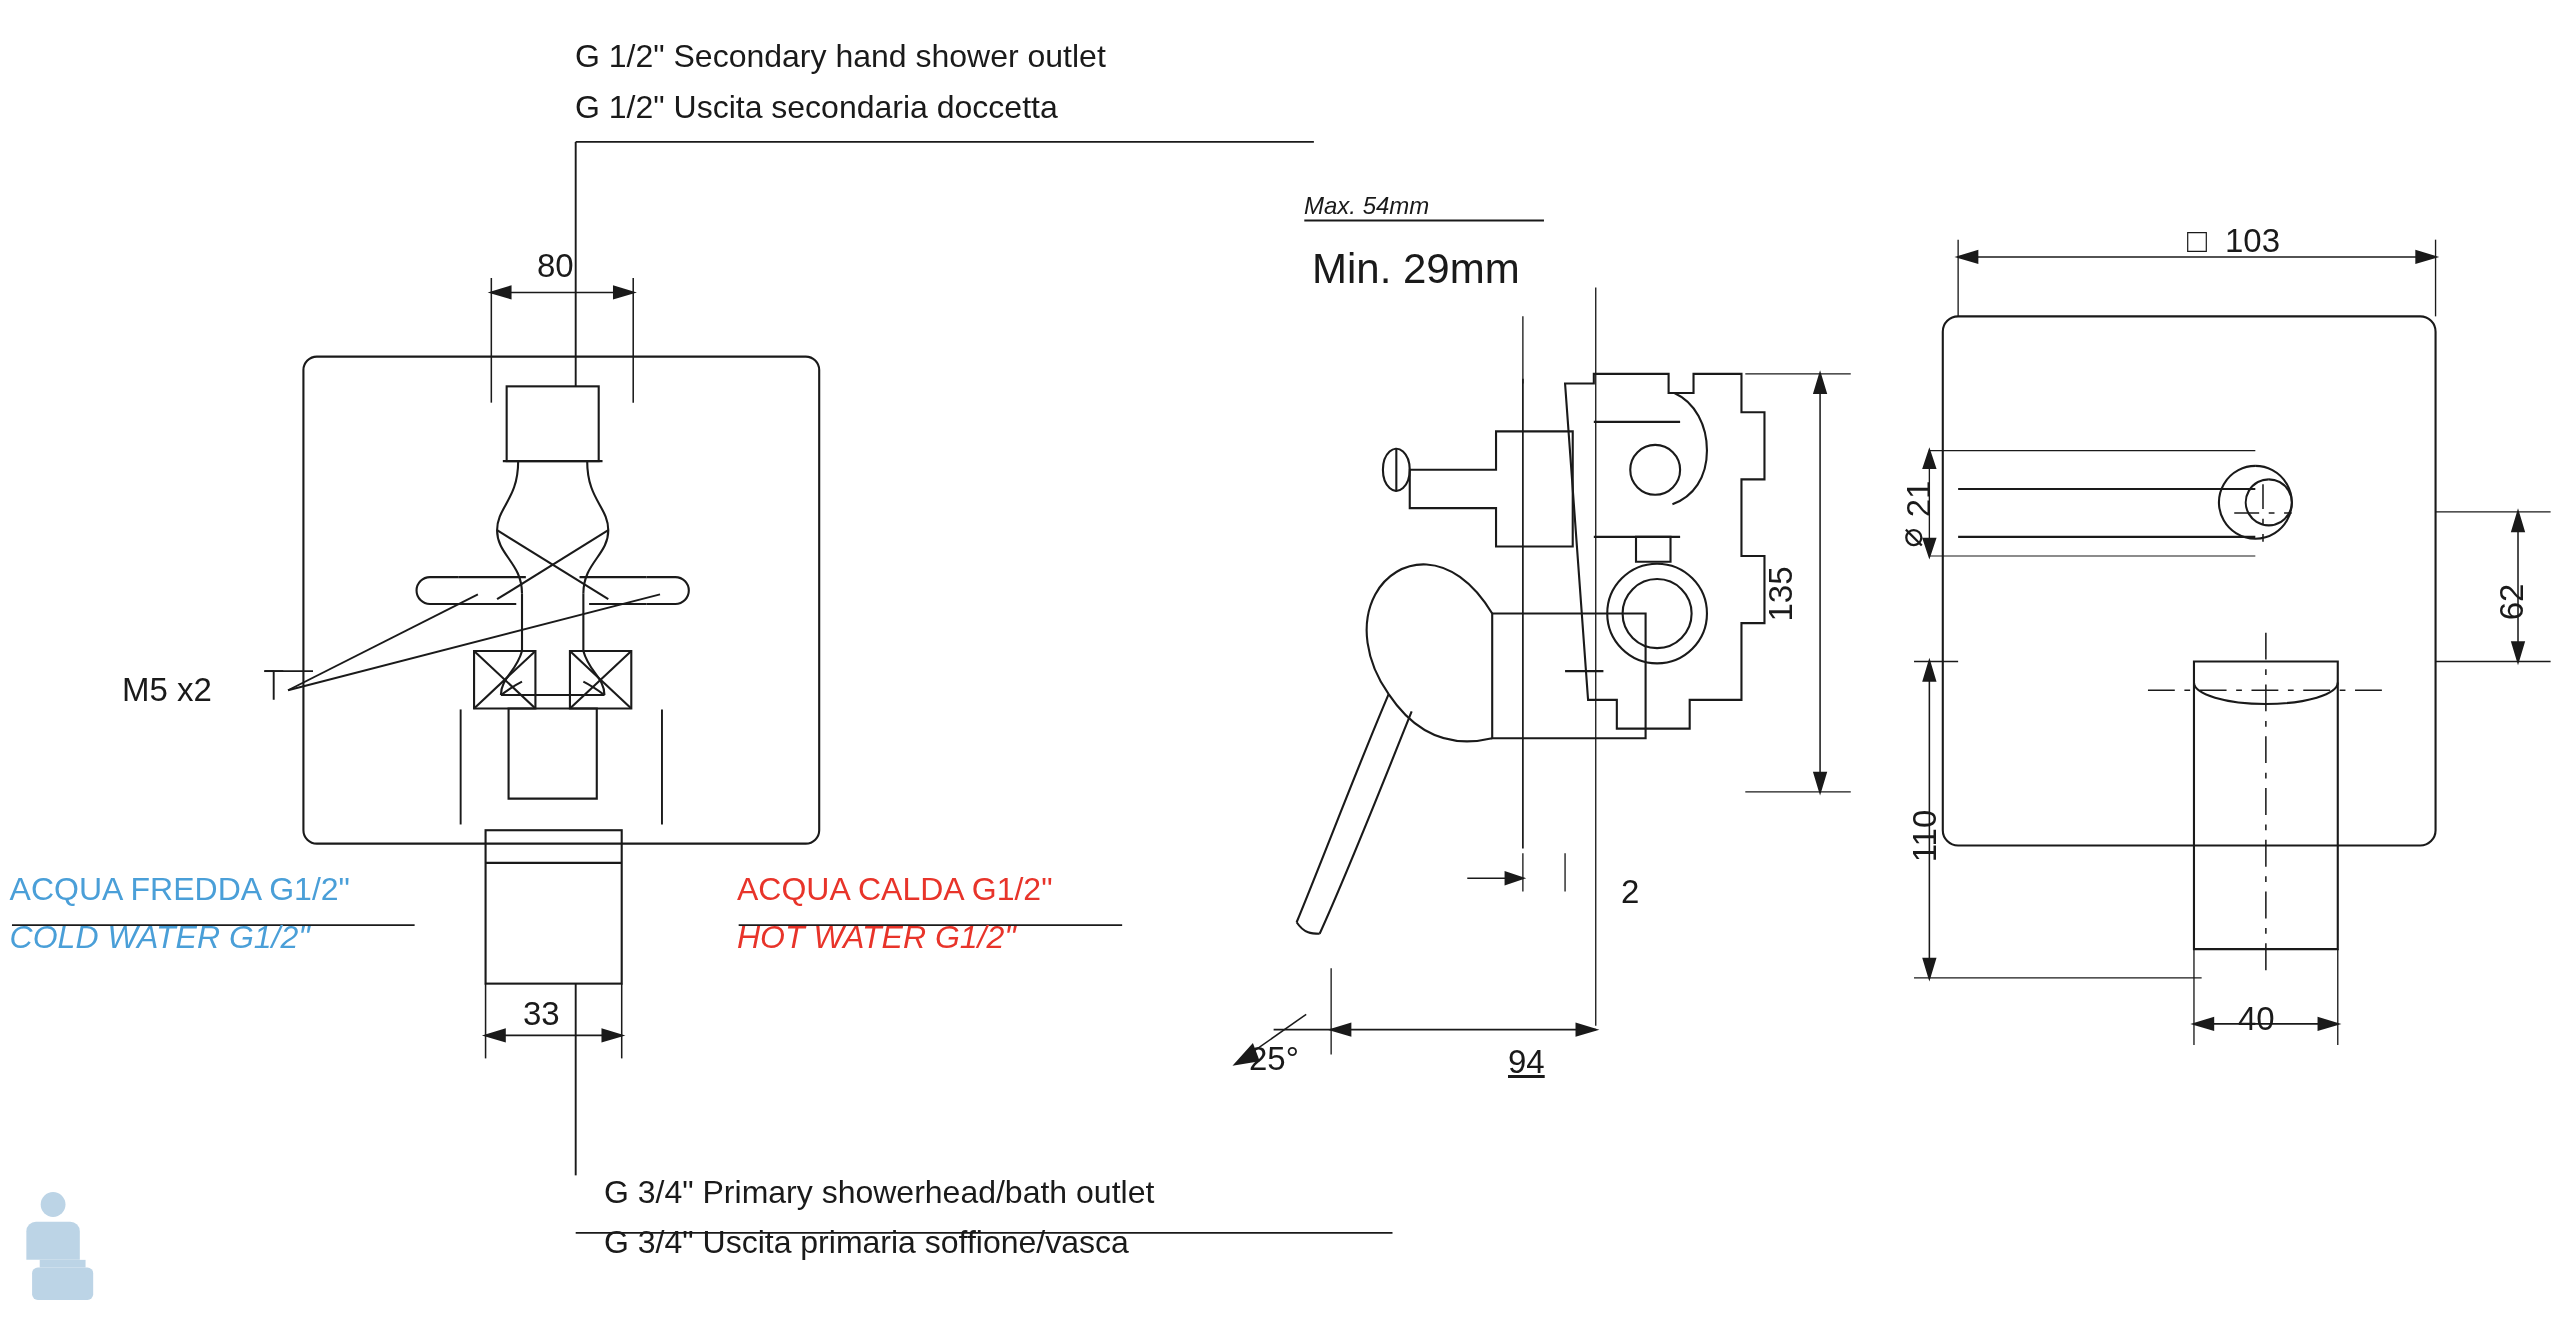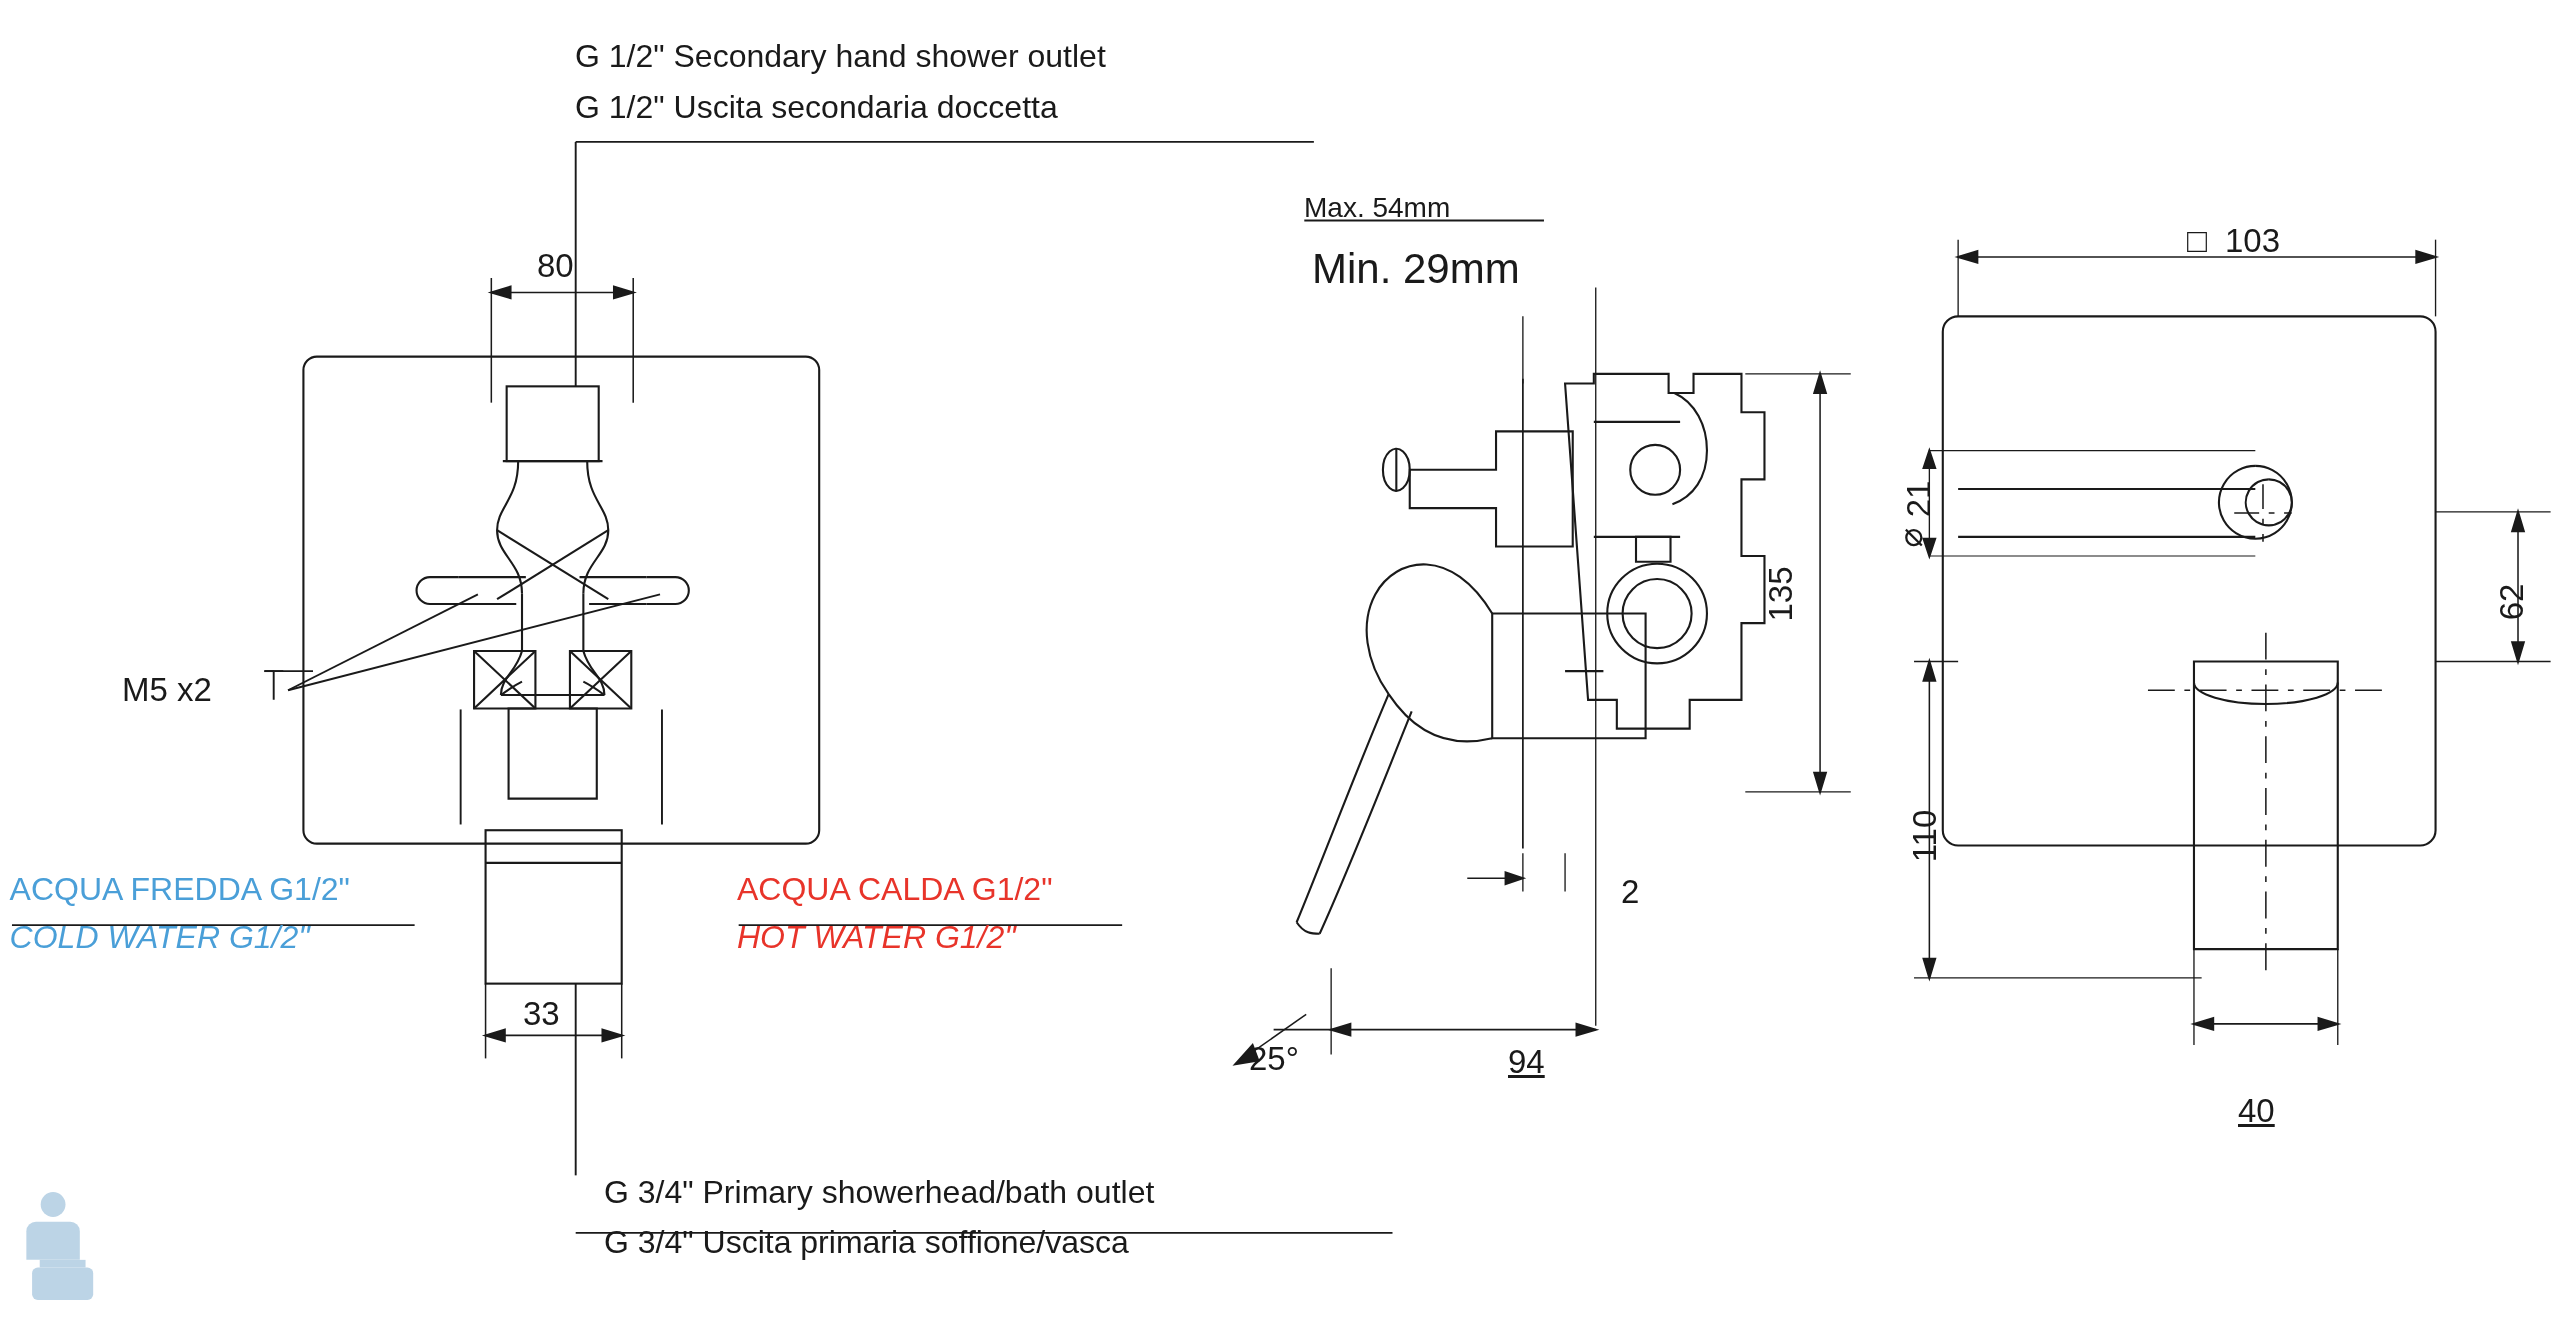--- a/index.html
+++ b/index.html
@@ -203,31 +203,31 @@
 
   <div class="dim" style="left:537px;top:247px;">80</div>
   <div class="dim" style="left:523px;top:995px;">33</div>
   <div class="dim" style="left:122px;top:671px;">M5 x2</div>
 
   <div class="note cold" style="left:9.6px;top:871px;">ACQUA FREDDA G1/2"</div>
   <div class="note cold ital" style="left:9.6px;top:919px;">COLD WATER G1/2"</div>
   <div class="note hot" style="left:737px;top:871px;">ACQUA CALDA G1/2"</div>
   <div class="note hot ital" style="left:737px;top:919px;">HOT WATER G1/2"</div>
 
-  <div class="note" style="left:1304px;top:192px;font-size:28px;">Max. 54mm</div>
+  <div class="note" style="left:1304px;top:192px;font-size:24px;font-style:italic;">Max. 54mm</div>
   <div class="note" style="left:1312px;top:245px;font-size:42px;">Min. 29mm</div>
   <div class="dim vdim" style="left:1753px;top:575px;transform:rotate(-90deg);">135</div>
   <div class="dim" style="left:1621px;top:873px;">2</div>
   <div class="dim" style="left:1508px;top:1043px;text-decoration:underline;">94</div>
   <div class="dim" style="left:1249px;top:1040px;">25°</div>
 
   <div class="dim" style="left:2187px;top:222px;">□</div>
   <div class="dim" style="left:2225px;top:222px;">103</div>
 
   <div class="dim vdim" style="left:1901px;top:518px;transform:rotate(-90deg);">⌀</div>
   <div class="dim vdim" style="left:1901px;top:480px;transform:rotate(-90deg);">21</div>
 
   <div class="dim vdim" style="left:2494px;top:583px;transform:rotate(-90deg);">62</div>
   <div class="dim vdim" style="left:1899px;top:817px;transform:rotate(-90deg);">110</div>
-  <div class="dim" style="left:2238px;top:1092px;text-decoration:underline;">40</div>
+  <div class="dim" style="left:2238px;top:1000px;">40</div>
 
 </div>
 
 
 </body></html>

